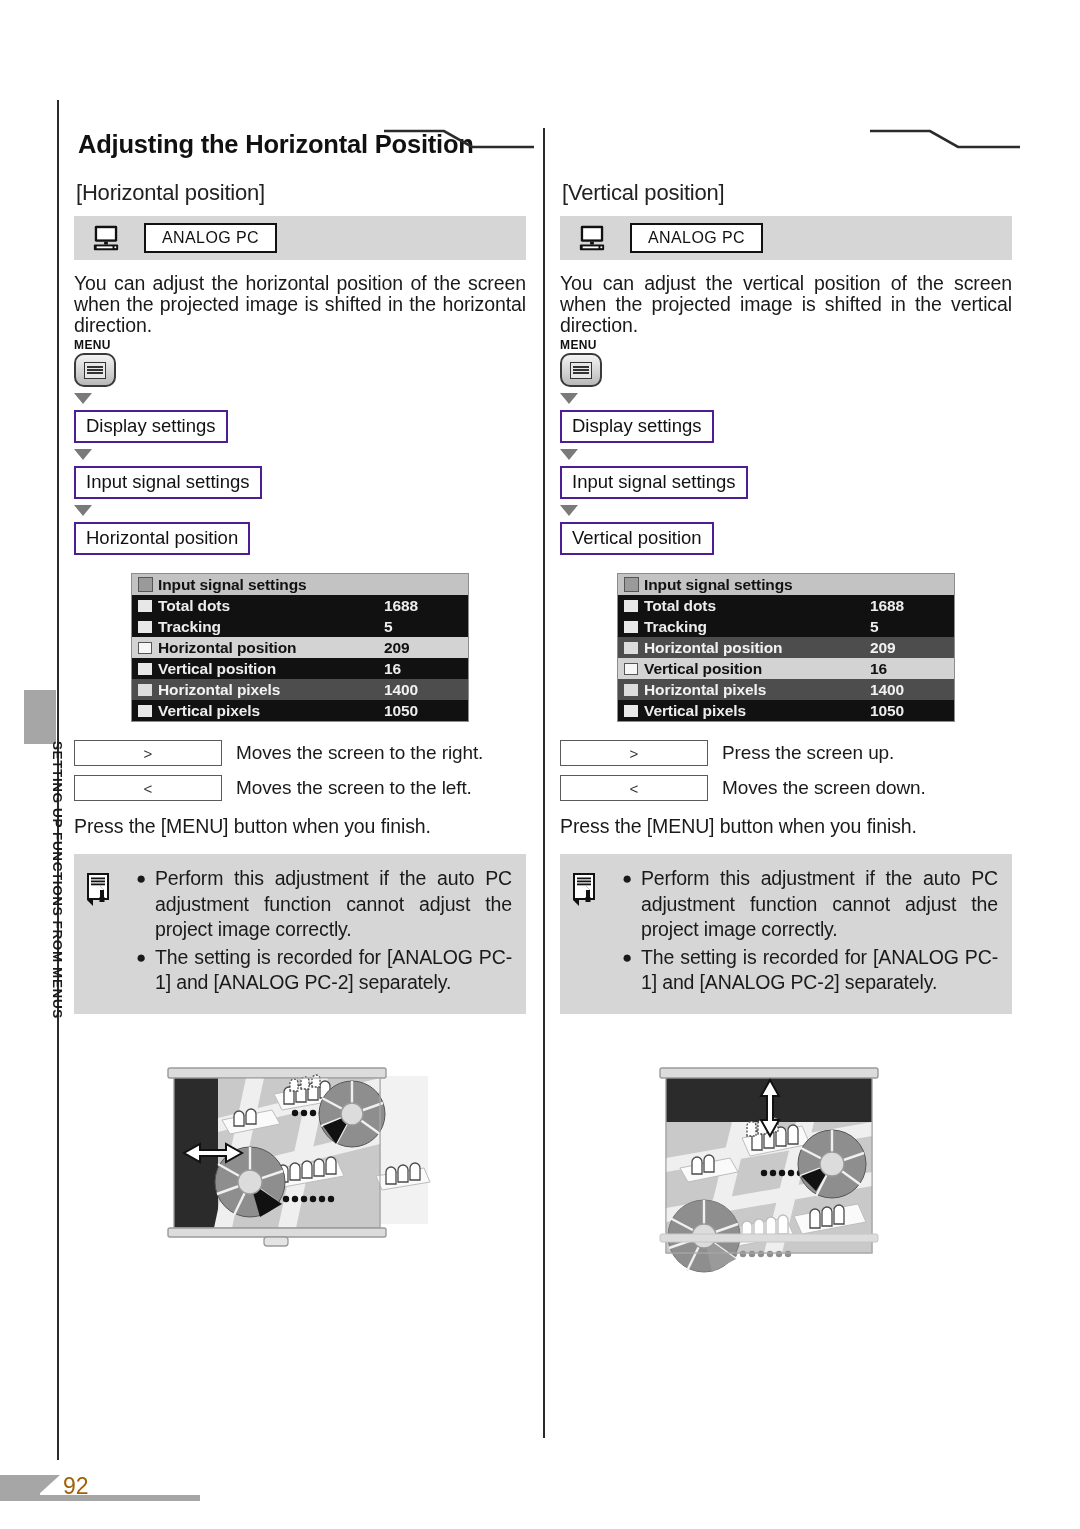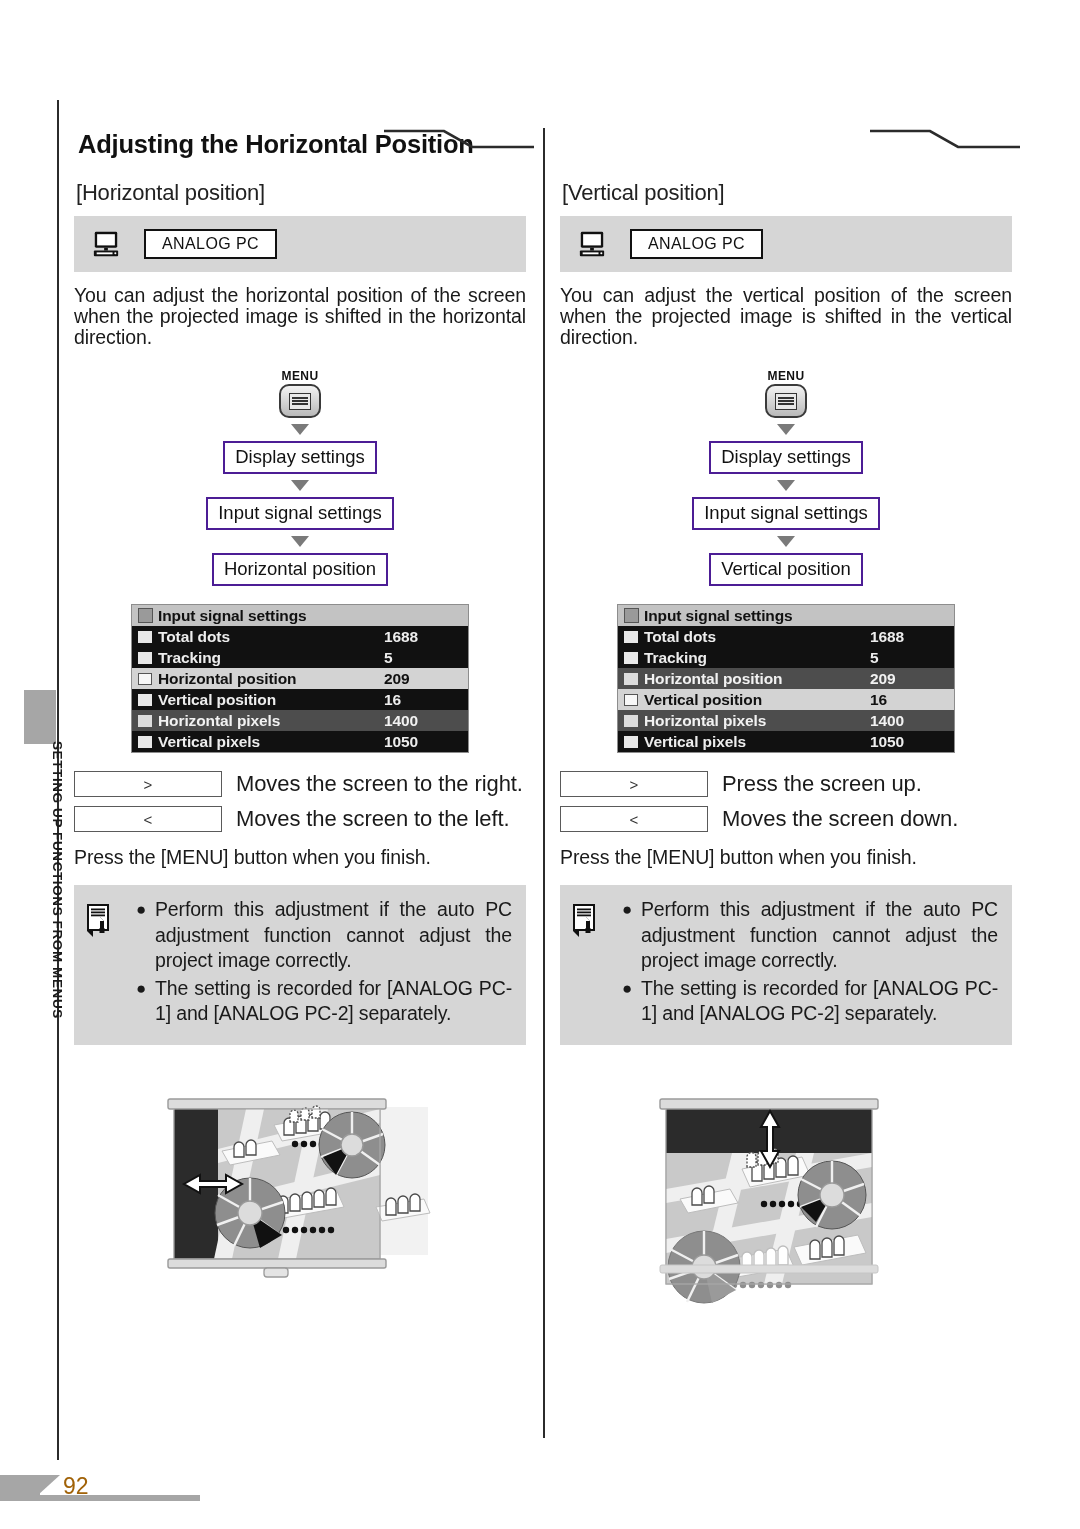--- a/index.html
+++ b/index.html
@@ -143,21 +143,21 @@
     font-size: 22px;
     color: #222;
     margin-top: 12px;
     margin-left: 2px;
     letter-spacing: -0.2px;
   }
 
   
   .signal-band {
     margin-top: 10px;
-    height: 56px;
+    height: 44px;
     background: #d6d6d6;
     display: flex;
     align-items: center;
     padding-left: 18px;
     box-sizing: border-box;
   }
   .monitor-icon {
     width: 28px;
     height: 28px;
     margin-right: 24px;
@@ -178,24 +178,24 @@
     margin-top: 13px;
     font-size: 19.5px;
     line-height: 21px;
     text-align: justify;
     color: #1a1a1a;
     letter-spacing: -0.1px;
   }
 
   
   .flow {
-    margin-top: 21px;
+    margin-top: 2px;
     display: flex;
     flex-direction: column;
-    align-items: center;
+    align-items: flex-start;
   }
   .flow-menu-label {
     font-size: 12px;
     font-weight: bold;
     letter-spacing: 0.4px;
     margin-bottom: 1px;
     color: #111;
   }
   .menu-btn {
     width: 42px;
@@ -308,21 +308,21 @@
     display: flex;
     align-items: center;
     justify-content: center;
     font-size: 15px;
     color: #333;
     box-sizing: border-box;
     flex: 0 0 auto;
   }
   .key-desc {
     margin-left: 14px;
-    font-size: 22px;
+    font-size: 19px;
     color: #1a1a1a;
     letter-spacing: -0.1px;
   }
   .finish-line {
     margin-top: 14px;
     font-size: 19.5px;
     color: #1a1a1a;
     letter-spacing: -0.1px;
   }
 

